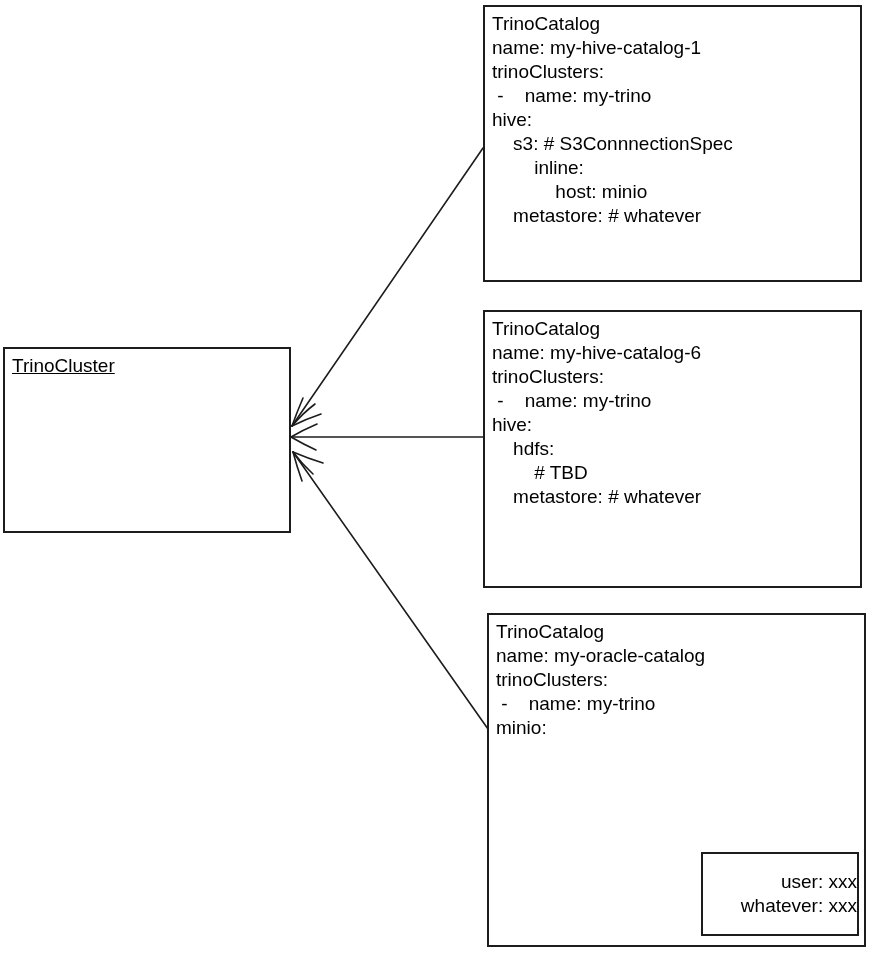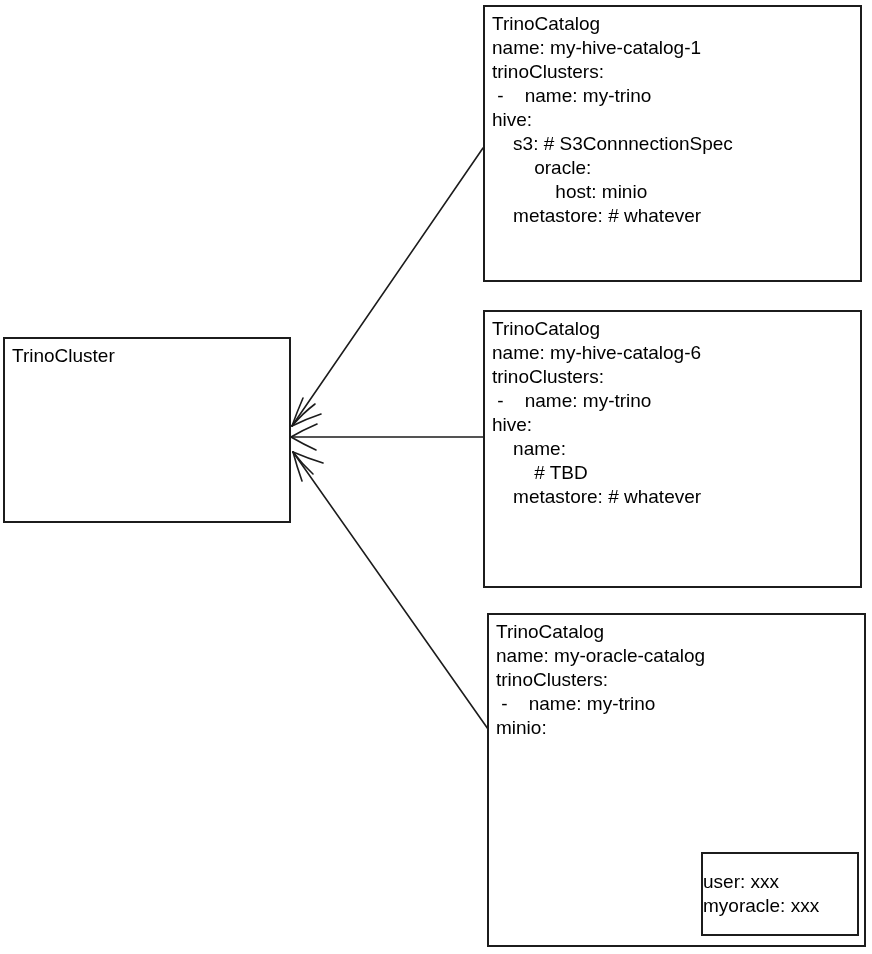--- a/index.html
+++ b/index.html
@@ -34,30 +34,30 @@
   }
   .node .textblock {
     padding: 5px 6px 0 7px;
   }
   .node .line {
     white-space: pre;
     font-size: 19px;
     line-height: 24px;
     color: #000000;
   }
-  .cluster-node   { left: 3px;   top: 337px; width: 288px; height: 186px; }
+  .cluster-node   { left: 3px;   top: 347px; width: 288px; height: 186px; text-decoration: underline; }
   .catalog-node-1 { left: 483px; top: 5px;   width: 379px; height: 277px; }
   .catalog-node-2 { left: 483px; top: 310px; width: 379px; height: 278px; }
   .catalog-node-3 { left: 487px; top: 613px; width: 379px; height: 334px; }
   .secret-node {
     left: 701px; top: 852px; width: 158px; height: 84px;
     z-index: 3;
     display: flex;
     flex-direction: column;
-    align-items: flex-start;
+    align-items: flex-end;
     justify-content: center;
   }
   .secret-node .line {
     white-space: pre;
     font-size: 19px;
     line-height: 24px;
     text-align: center;
   }
   svg .stroke {
     stroke: #1c1c1c;
@@ -115,47 +115,47 @@
   </div>
 
   <div class="node catalog-node-1">
     <div class="textblock">
       <div class="line">TrinoCatalog</div>
       <div class="line">name: my-hive-catalog-1</div>
       <div class="line">trinoClusters:</div>
       <div class="line"> -    name: my-trino</div>
       <div class="line">hive:</div>
       <div class="line">    s3: # S3ConnnectionSpec</div>
-      <div class="line">        oracle:</div>
+      <div class="line">        inline:</div>
       <div class="line">            host: minio</div>
       <div class="line">    metastore: # whatever</div>
     </div>
   </div>
 
   <div class="node catalog-node-2">
     <div class="textblock">
       <div class="line">TrinoCatalog</div>
       <div class="line">name: my-hive-catalog-6</div>
       <div class="line">trinoClusters:</div>
       <div class="line"> -    name: my-trino</div>
       <div class="line">hive:</div>
-      <div class="line">    name:</div>
+      <div class="line">    hdfs:</div>
       <div class="line">        # TBD</div>
       <div class="line">    metastore: # whatever</div>
     </div>
   </div>
 
   <div class="node catalog-node-3">
     <div class="textblock">
       <div class="line">TrinoCatalog</div>
       <div class="line">name: my-oracle-catalog</div>
       <div class="line">trinoClusters:</div>
       <div class="line"> -    name: my-trino</div>
       <div class="line">minio:</div>
     </div>
   </div>
 
   <div class="node secret-node">
     <div class="line">user: xxx</div>
-    <div class="line">myoracle: xxx</div>
+    <div class="line">whatever: xxx</div>
   </div>
 
 </div>
 
 </body></html>

